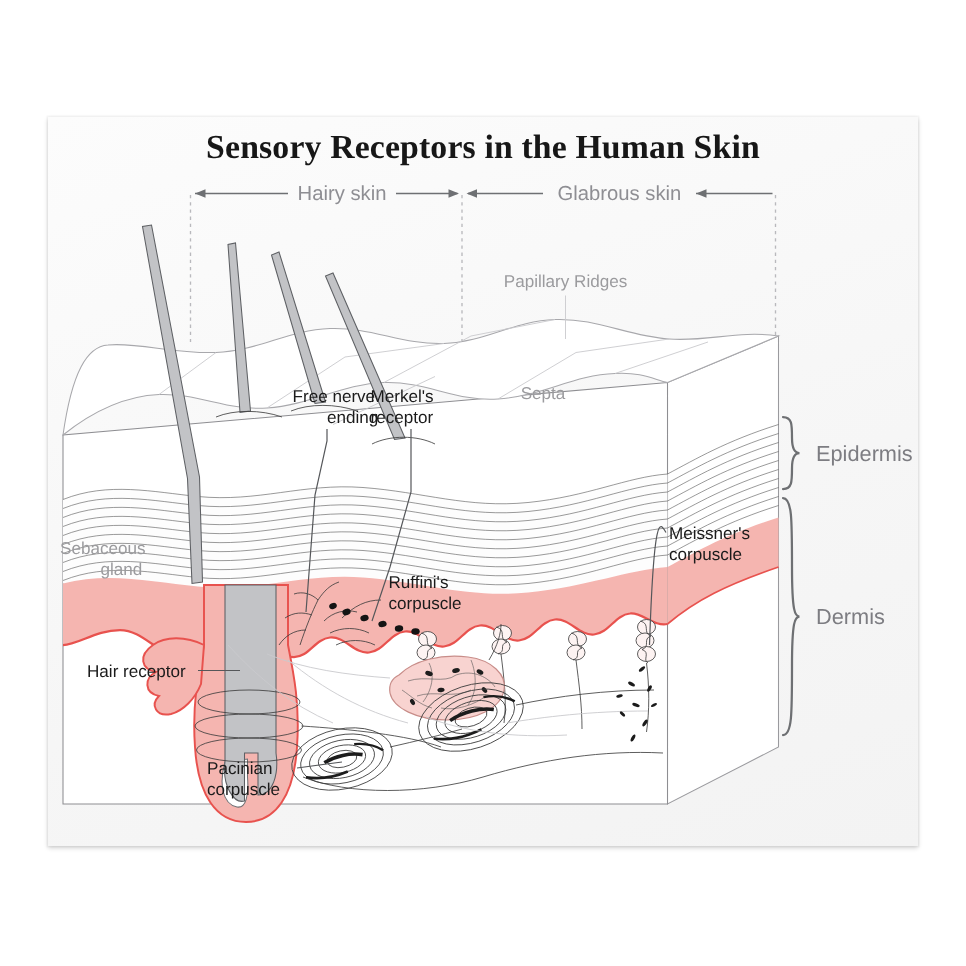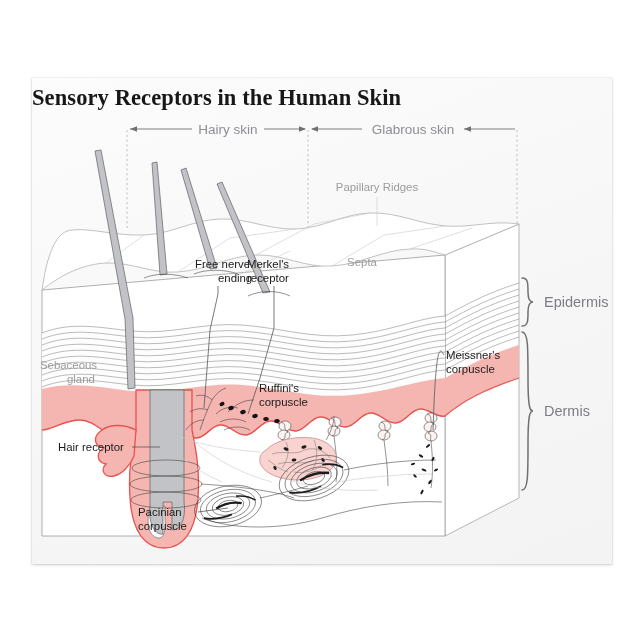--- a/index.html
+++ b/index.html
@@ -28,20 +28,21 @@
   #card-inner {
     position: absolute;
     inset: 0;
     background: linear-gradient(160deg, #fcfcfc 0%, #f6f6f6 60%, #f3f3f3 100%);
   }
   #title {
     position: absolute;
     left: 0;
     top: 7px;
     width: 580px;
+    text-align: center;
     font-family: "Liberation Serif", serif;
     font-weight: bold;
     font-size: 22.5px;
     color: #171717;
     letter-spacing: 0.1px;
   }
   svg#fig {
     position: absolute;
     left: 0;
     top: 0;

